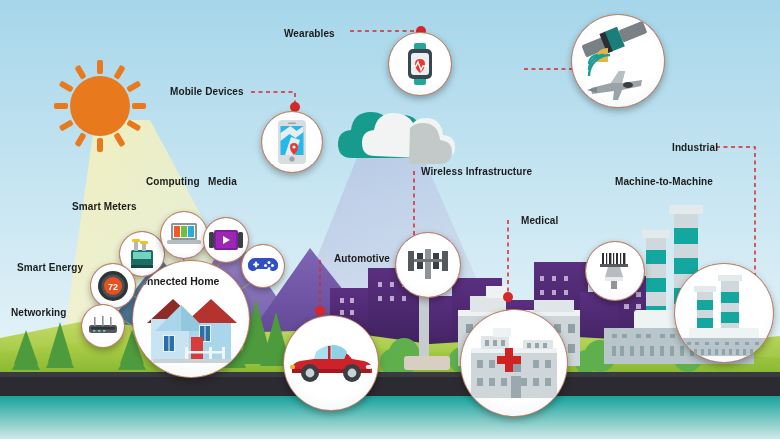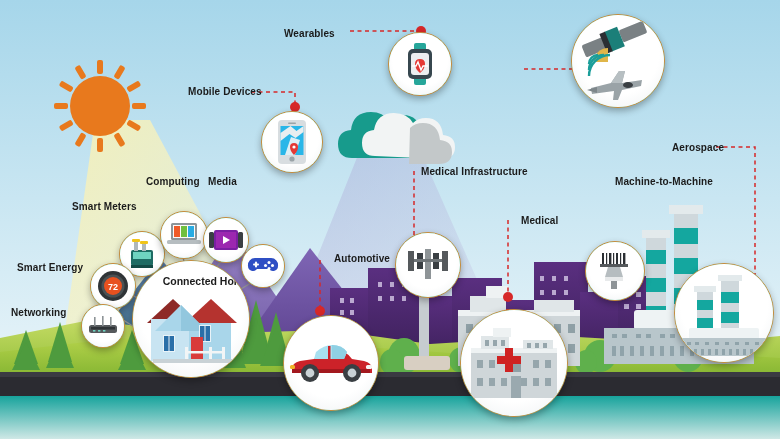--- a/index.html
+++ b/index.html
@@ -1,27 +1,27 @@
 <!DOCTYPE html>
 <html><head>
 <meta charset="utf-8">
 <style>
   html,body{margin:0;padding:0;background:#fff;}
   body{font-family:"Liberation Sans",sans-serif;}
   #stage{position:relative;width:780px;height:439px;overflow:hidden;background:#aed9ec;}
   .layer{position:absolute;left:0;top:0;width:780px;height:439px;}
   .lbl{position:absolute;font-weight:bold;color:#1b1b1b;letter-spacing:.1px;line-height:1.25;white-space:pre-line;}
   .lbl.sm{font-size:10px;}
-  .bubble{position:absolute;border-radius:50%;background:#5eead4;
+  .bubble{position:absolute;border-radius:50%;background:#6d28d9;
      box-shadow:0 3px 7px rgba(0,0,0,.30);}
   .bubble.ring{border:1.6px solid #c98a3a;}
   .bubble.ring2{border:1.4px solid #c98a3a;}
   .bubble .inner{position:absolute;left:0;top:0;width:100%;height:100%;border-radius:50%;
      background:radial-gradient(circle at 50% 42%, #ffffff 58%, #eceff1 100%);overflow:hidden;}
-  .bubbleTitle{position:absolute;width:100%;text-align:right;font-size:10.5px;font-weight:bold;color:#1b1b1b;}
+  .bubbleTitle{position:absolute;width:100%;text-align:left;font-size:10.5px;font-weight:bold;color:#1b1b1b;}
   .ico{position:absolute;left:50%;top:50%;transform:translate(-50%,-50%);}
   svg{display:block;overflow:visible;}
 </style>
 </head>
 <body>
 
 <div id="stage">
 
   <svg class="layer" viewBox="0 0 780 439" width="780" height="439">
     <defs>
@@ -583,36 +583,36 @@
           <rect x="68" y="85" width="3" height="6"></rect>
             <rect x="75" y="85" width="3" height="6"></rect>
         </g>
       </svg>
     </div>
   </div>
 
   <div class="lbl sm" style="left:284px;top:34px;transform:translateY(-50%);">Wearables</div>
 
 
-  <div class="lbl sm" style="left:188px;top:86px;">Mobile Devices</div>
+  <div class="lbl sm" style="left:170px;top:86px;">Mobile Devices</div>
 
   <div class="lbl sm" style="left:146px;top:176px;">Computing</div>
 
   <div class="lbl sm" style="left:208px;top:176px;">Media</div>
 
   <div class="lbl sm" style="left:72px;top:201px;">Smart Meters</div>
 
   <div class="lbl sm" style="left:17px;top:262px;">Smart Energy</div>
 
   <div class="lbl sm" style="left:11px;top:307px;">Networking</div>
 
 
-  <div class="lbl sm" style="left:421px;top:166px;">Medical Infrastructure</div>
+  <div class="lbl sm" style="left:421px;top:166px;">Wireless Infrastructure</div>
 
   <div class="lbl sm" style="left:575px;top:176px;margin-left:40px;">Machine-to-Machine</div>
 
-  <div class="lbl sm" style="left:672px;top:142px;">Aerospace</div>
+  <div class="lbl sm" style="left:672px;top:142px;">Industrial</div>
 
   <div class="lbl sm" style="left:521px;top:215px;">Medical</div>
 
   <div class="lbl sm" style="left:334px;top:253px;">Automotive</div>
 
 </div>
 
 </body></html>

